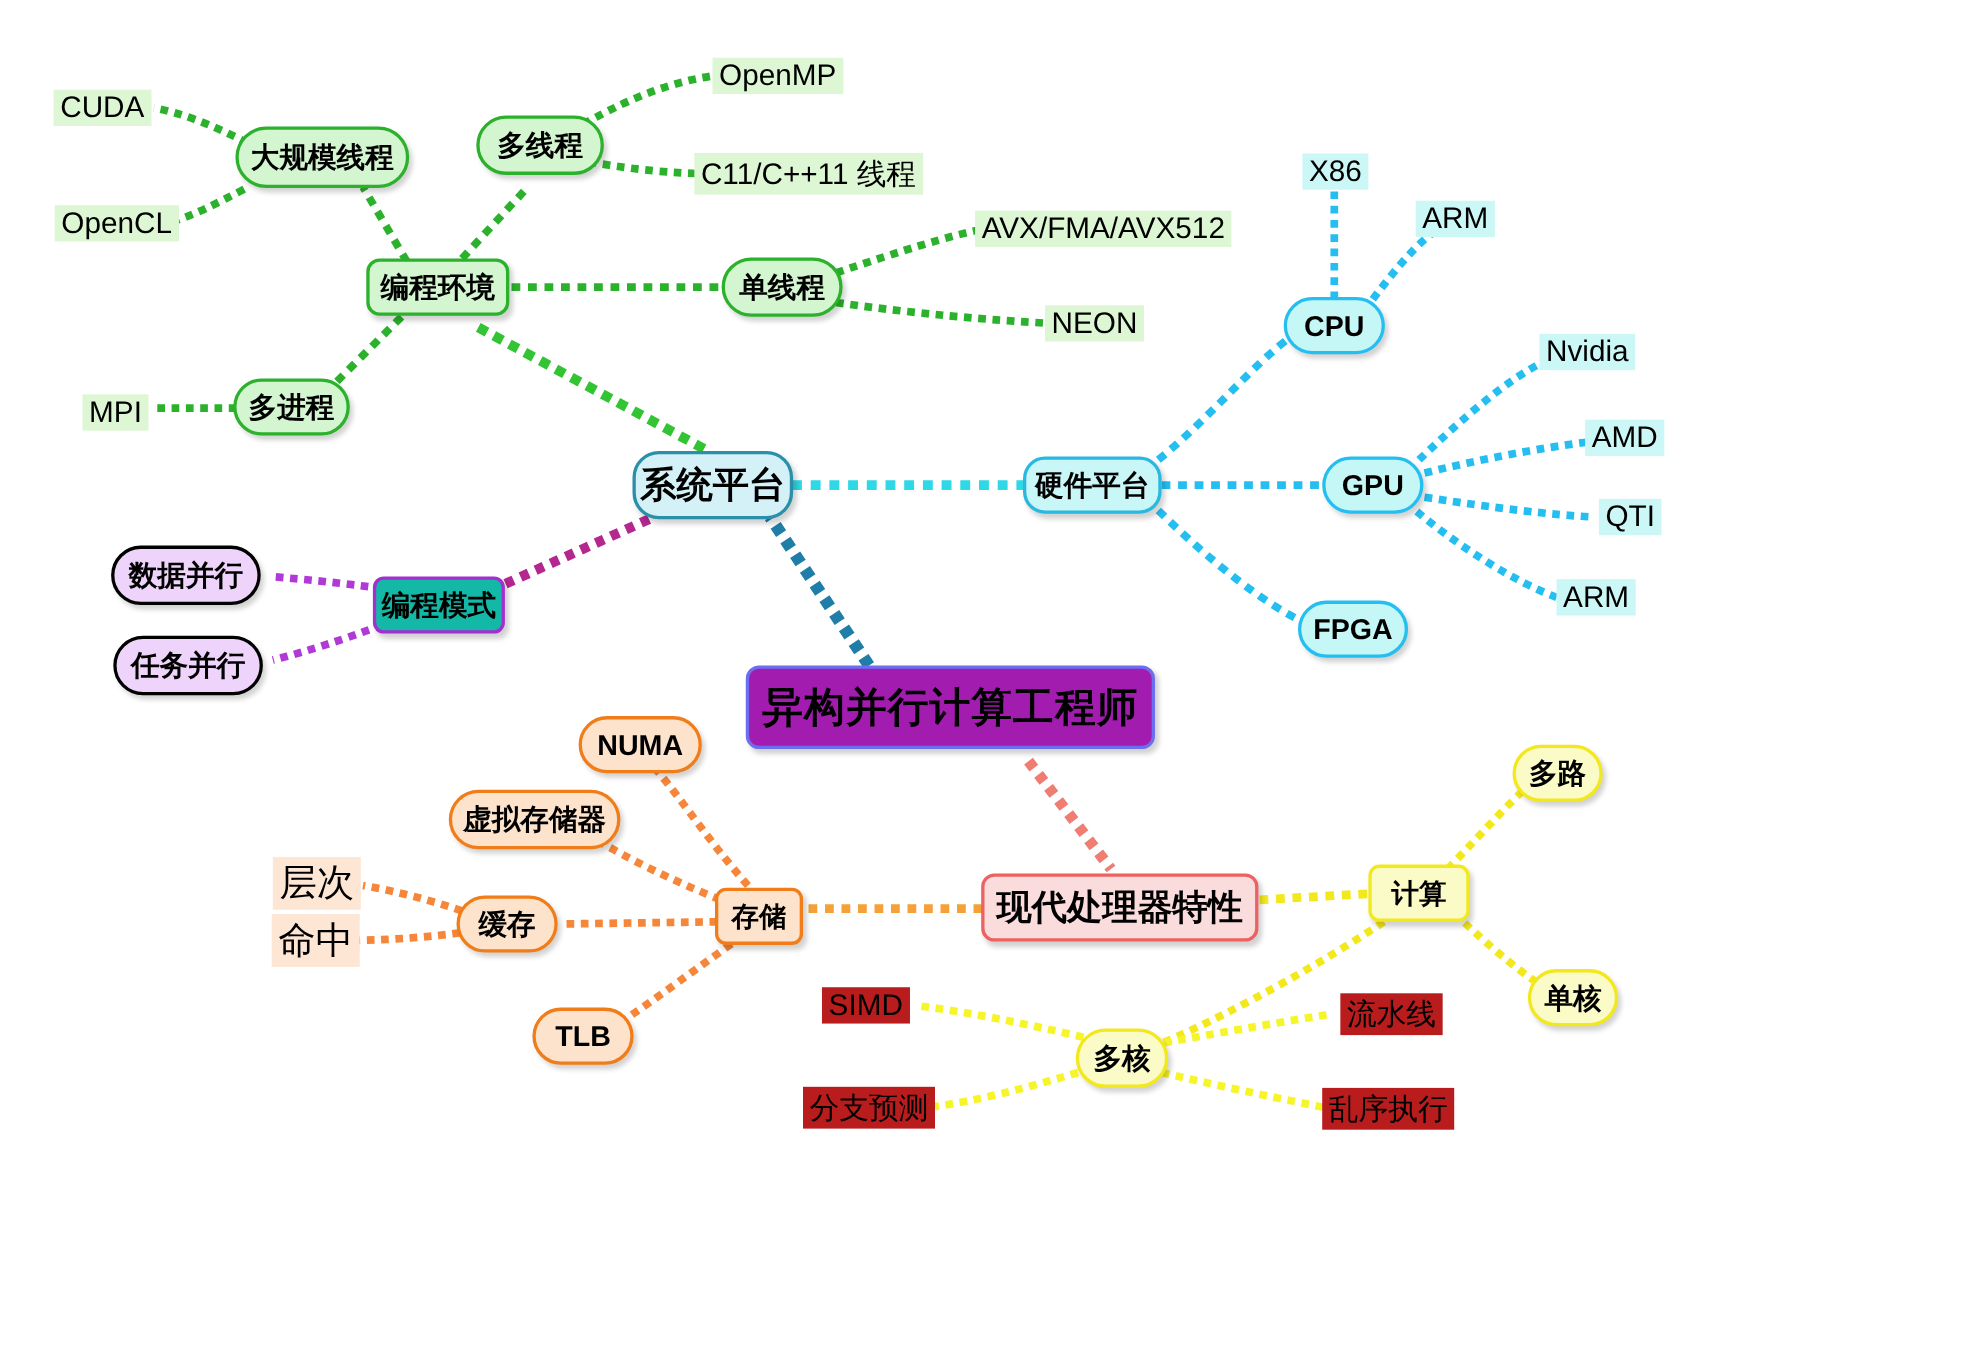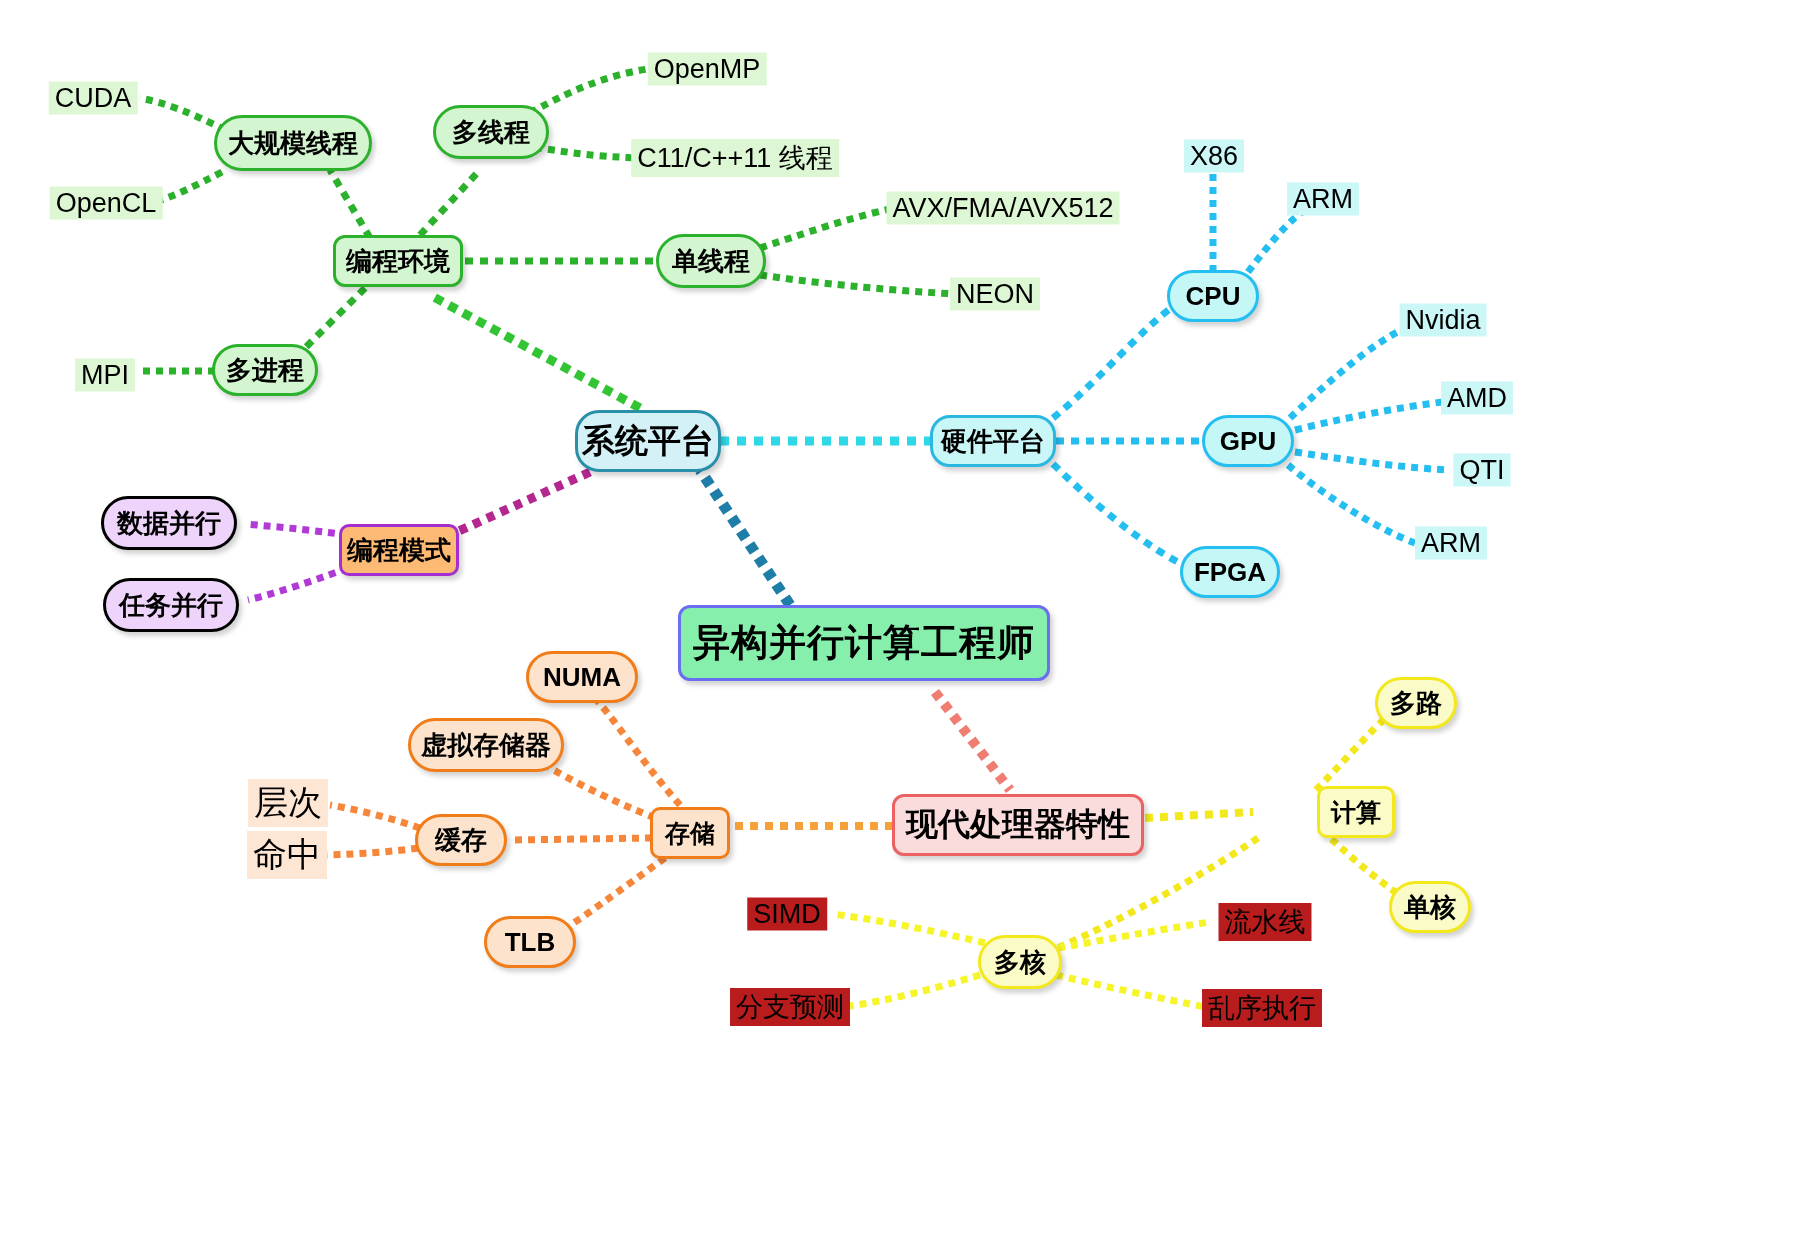--- a/index.html
+++ b/index.html
@@ -29,26 +29,26 @@
     box-sizing:border-box;
     white-space:nowrap;
     color:#000;
     transform:translate(-50%,-50%);
     padding:1px 6px;
     font-weight:normal;
   }
 
   
   .n-root{
-    background:#86efac;border:3px solid #6c6ef0;border-radius:12px;
+    background:#a21caf;border:3px solid #6c6ef0;border-radius:12px;
     font-size:37px;letter-spacing:1px;
   }
   
   .n-sys{background:#d4f1f8;border:3px solid #2a8fa8;border-radius:24px;font-size:33px;}
-  .n-mod{background:#fdba74;border:3px solid #a32fd0;border-radius:10px;font-size:26px;}
+  .n-mod{background:#14b8a6;border:3px solid #a32fd0;border-radius:10px;font-size:26px;}
   .n-hw {background:#c9f6f6;border:3px solid #2ab7e0;border-radius:20px;font-size:26px;}
   .n-mem{background:#fde3cb;border:3px solid #f07d19;border-radius:10px;font-size:25px;}
   .n-proc{background:#fbdcdc;border:3px solid #ec6161;border-radius:12px;font-size:32px;}
   .n-comp{background:#fbfbc8;border:3px solid #f2e81c;border-radius:10px;font-size:25px;}
 
   
   .n-green{background:#d3f5cf;border:3px solid #2cb12c;border-radius:30px;font-size:26px;padding:0 14px;}
   .n-purple{background:#eed4fb;border:3px solid #000000;border-radius:30px;font-size:26px;padding:0 14px;}
   .n-cyan{background:#c6f7f7;border:3px solid #24bef0;border-radius:30px;font-size:26px;padding:0 14px;}
   .n-orange{background:#fde3cb;border:3px solid #f07d19;border-radius:30px;font-size:26px;padding:0 14px;}
@@ -168,21 +168,21 @@
   <div class="node n-proc" style="left:1018px;top:825px;width:252px;height:62px;">现代处理器特性</div>
 
   <div class="node n-mem" style="left:690px;top:833px;width:80px;height:52px;">存储</div>
   <div class="node n-orange" style="left:582px;top:677px;width:112px;height:52px;">NUMA</div>
   <div class="node n-orange" style="left:486px;top:745px;width:156px;height:54px;">虚拟存储器</div>
   <div class="node n-orange" style="left:461px;top:840px;width:92px;height:52px;">缓存</div>
   <div class="leaf l-orange" style="left:288px;top:803px;">层次</div>
   <div class="leaf l-orange" style="left:287px;top:855px;">命中</div>
   <div class="node n-orange" style="left:530px;top:942px;width:92px;height:52px;">TLB</div>
 
-  <div class="node n-comp" style="left:1356px;top:812px;width:78px;height:52px;">计算</div>
+  <div class="node n-comp" style="left:1290px;top:812px;width:92px;height:52px;">计算</div>
   <div class="node n-yellow" style="left:1416px;top:703px;width:82px;height:52px;">多路</div>
   <div class="node n-yellow" style="left:1430px;top:907px;width:82px;height:52px;">单核</div>
   <div class="node n-yellow" style="left:1020px;top:962px;width:84px;height:54px;">多核</div>
   <div class="leaf l-yellow" style="left:787px;top:914px;">SIMD</div>
   <div class="leaf l-yellow" style="left:1265px;top:922px;">流水线</div>
   <div class="leaf l-yellow" style="left:790px;top:1007px;">分支预测</div>
   <div class="leaf l-yellow" style="left:1262px;top:1008px;">乱序执行</div>
 
 </div>
 

